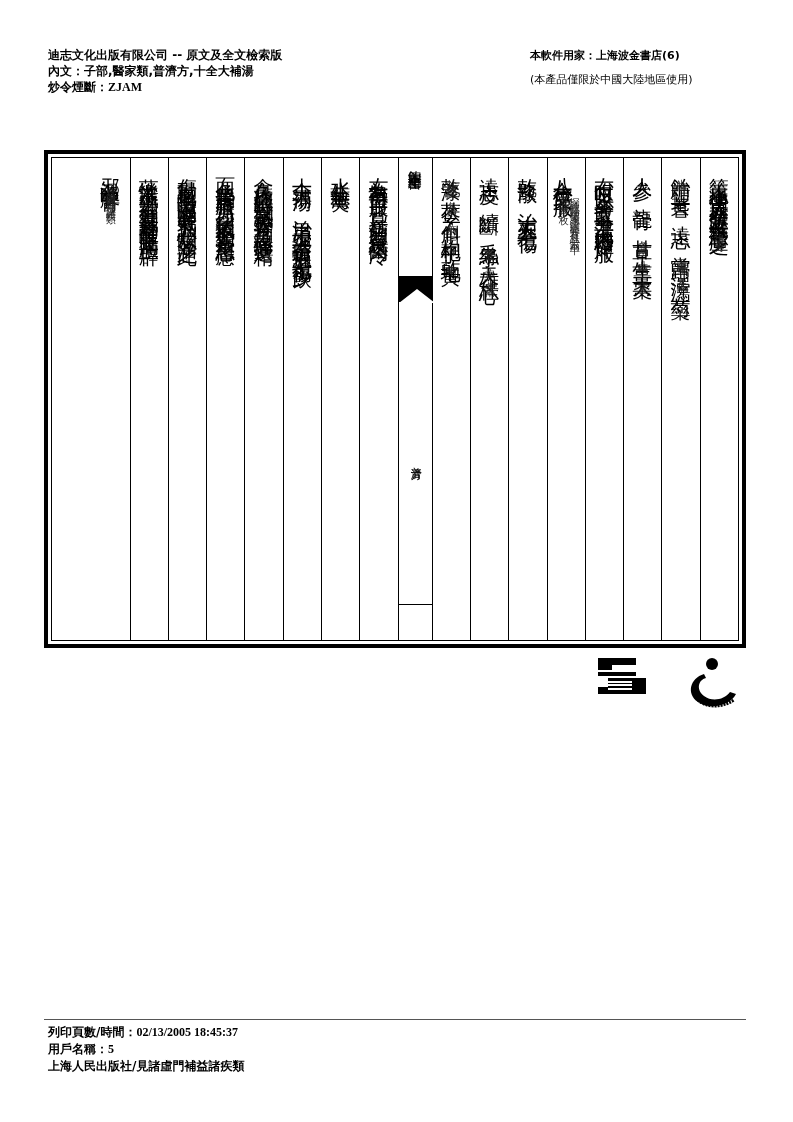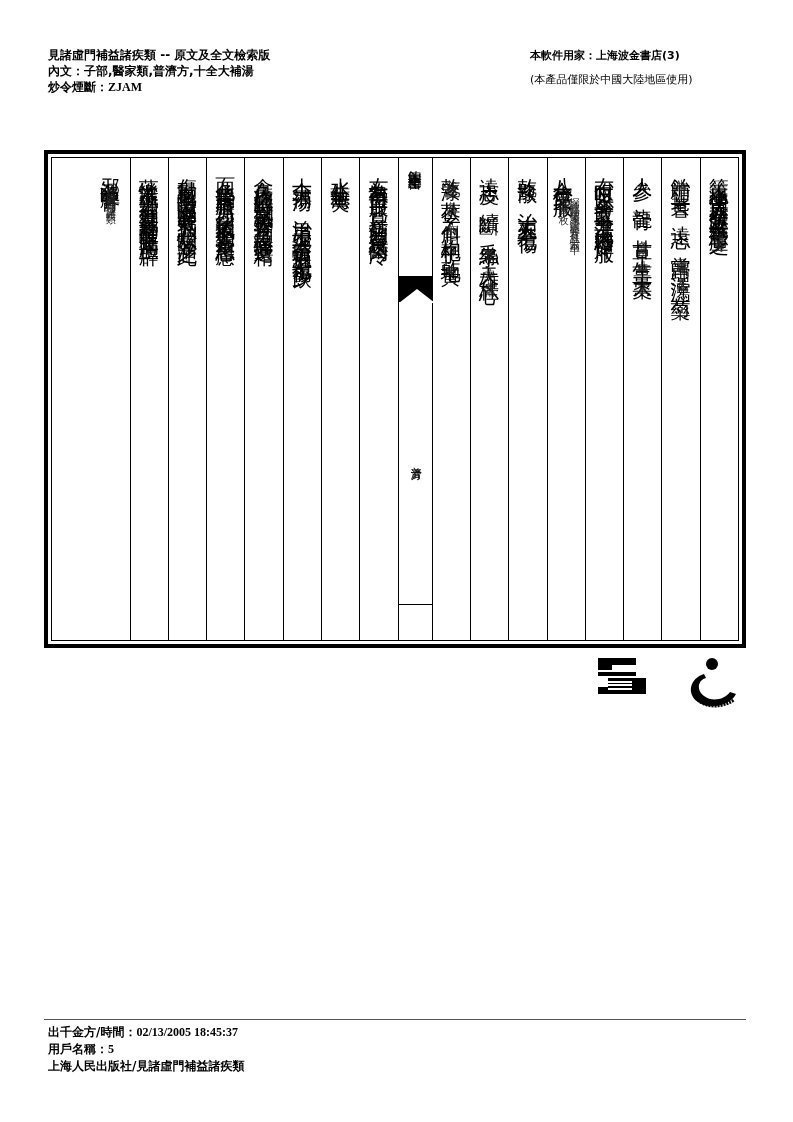--- a/index.html
+++ b/index.html
@@ -40,30 +40,30 @@
   .logo-c { left: 682px; width: 60px; height: 56px; }
 
   .rule { position: absolute; left: 44px; width: 702px; top: 1019px; border-top: 1px solid #555; }
   .ftr { position: absolute; left: 48px; top: 1024px; font-family: "DejaVu Sans", "Liberation Sans", sans-serif;
          font-weight: bold; font-size: 12px; line-height: 17px; white-space: nowrap; }
 </style>
 </head>
 <body>
 
 <div class="hdr hdr-left">
-  <div>見諸虛門補益諸疾類 -- 原文及全文檢索版</div>
+  <div>迪志文化出版有限公司 -- 原文及全文檢索版</div>
   <div>
     <span>內文：</span><span>子部,醫家類,普濟方,十全大補湯</span>
   </div>
   <div>
     <span>炒令煙斷：</span><span class="latin">ZJAM</span>
   </div>
 </div>
 <div class="hdr hdr-right">
-  <span class="l1">本軟件用家：上海波金書店(3)</span>
+  <span class="l1">本軟件用家：上海波金書店(6)</span>
   <span class="l2">(本產品僅限於中國大陸地區使用)</span>
 </div>
 
 <div class="frame">
   <div class="inner" id="cols">
       <div class="col" style="width: 38.3px;">
         <div class="col-inner">
           <div class="vt"><span class="seg">策策痛小便黃赤尿有餘瀝去精驚恐虛乏</span><span class="small" style="display: inline-block; writing-mode: vertical-rl; line-height: 11px; max-height: 52px; margin: 2px 0px;">出千金方</span></div>
         </div>
       </div>
@@ -165,19 +165,19 @@
 </svg>
 <svg class="logo logo-c" viewBox="0 0 60 56">
   <circle cx="30" cy="8" r="6" fill="#000"></circle>
   <path d="M22 18 C8 22 4 38 16 46 C28 54 48 50 54 38 L48 36 C42 44 30 46 22 40 C14 34 16 24 24 22 Z" fill="#000"></path>
   <path d="M16 44 C24 52 40 52 52 44" stroke="#000" stroke-width="3" fill="none" stroke-dasharray="2 1"></path>
 </svg>
 
 <div class="rule"></div>
 <div class="ftr">
   <div>
-    <span>出千金方/時間：</span><span class="latin">02/13/2005 18:45:37</span>
+    <span>列印頁數/時間：</span><span class="latin">02/13/2005 18:45:37</span>
   </div>
   <div>
     <span>用戶名稱：</span><span class="latin">5</span>
   </div>
   <div>上海人民出版社/見諸虛門補益諸疾類</div>
 </div>
 
 </body></html>

